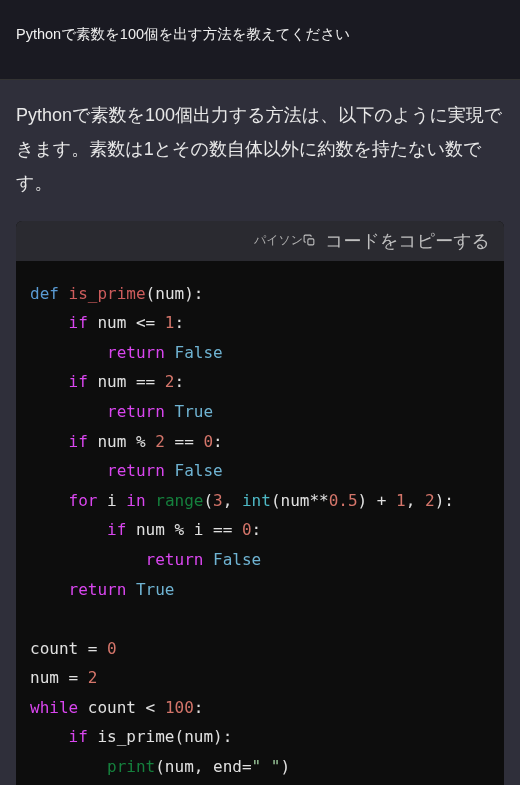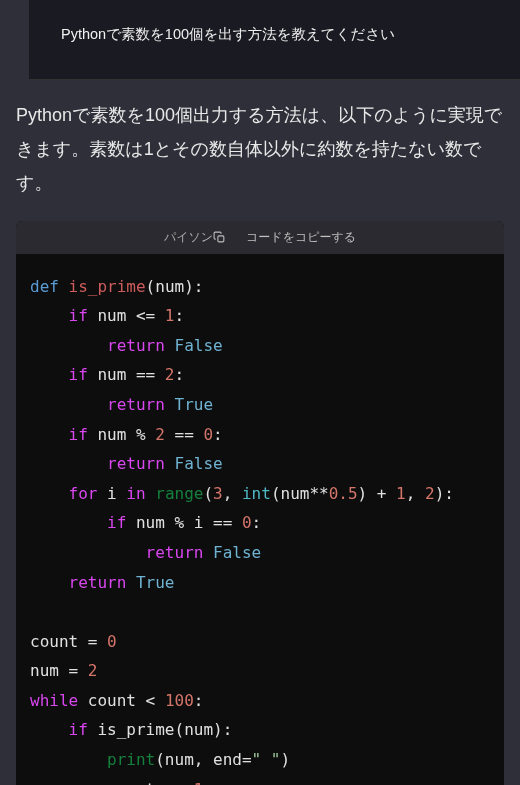--- a/index.html
+++ b/index.html
@@ -9,24 +9,23 @@
     }
     body {
       width: 520px;
       height: 785px;
       background: #2f2f3a;
       font-family: -apple-system, BlinkMacSystemFont, "Segoe UI", sans-serif;
       color: #e8e8e8;
       overflow: hidden;
     }
     .user-message {
-      padding: 25px 16px 35px 32px;
+      padding: 25px 16px 35px 16px;
       background: #1a1a22;
       border-bottom: 1px solid #333;
-      margin-left: 29px;
     }
     .user-message-text {
       color: #f0f0f0;
       font-size: 14.5px;
     }
     .assistant-content {
       padding: 18px 16px;
     }
     .intro-text {
       color: #e8e8e8;
@@ -35,37 +34,37 @@
       margin-bottom: 20px;
     }
     .code-block {
       background: #0d0d0d;
       border-radius: 6px;
       overflow: hidden;
       margin-bottom: 20px;
     }
     .code-header {
       display: flex;
-      justify-content: center;
+      justify-content: flex-end;
       align-items: center;
       padding: 8px 14px;
       background: #2a2a30;
       font-size: 12px;
       color: #b0b0b0;
     }
     .code-lang {
       color: #b0b0b0;
     }
     .copy-button {
       display: flex;
       align-items: center;
-      gap: 20px;
+      gap: 9px;
       color: #c0c0c0;
       cursor: pointer;
-      font-size: 12px;
+      font-size: 18px;
     }
     .copy-icon {
       display: inline-flex;
     }
     .code-content {
       padding: 18px 14px;
       font-family: "SF Mono", "Consolas", "Monaco", monospace;
       font-size: 16px;
       line-height: 1.85;
       color: #e0e0e0;

